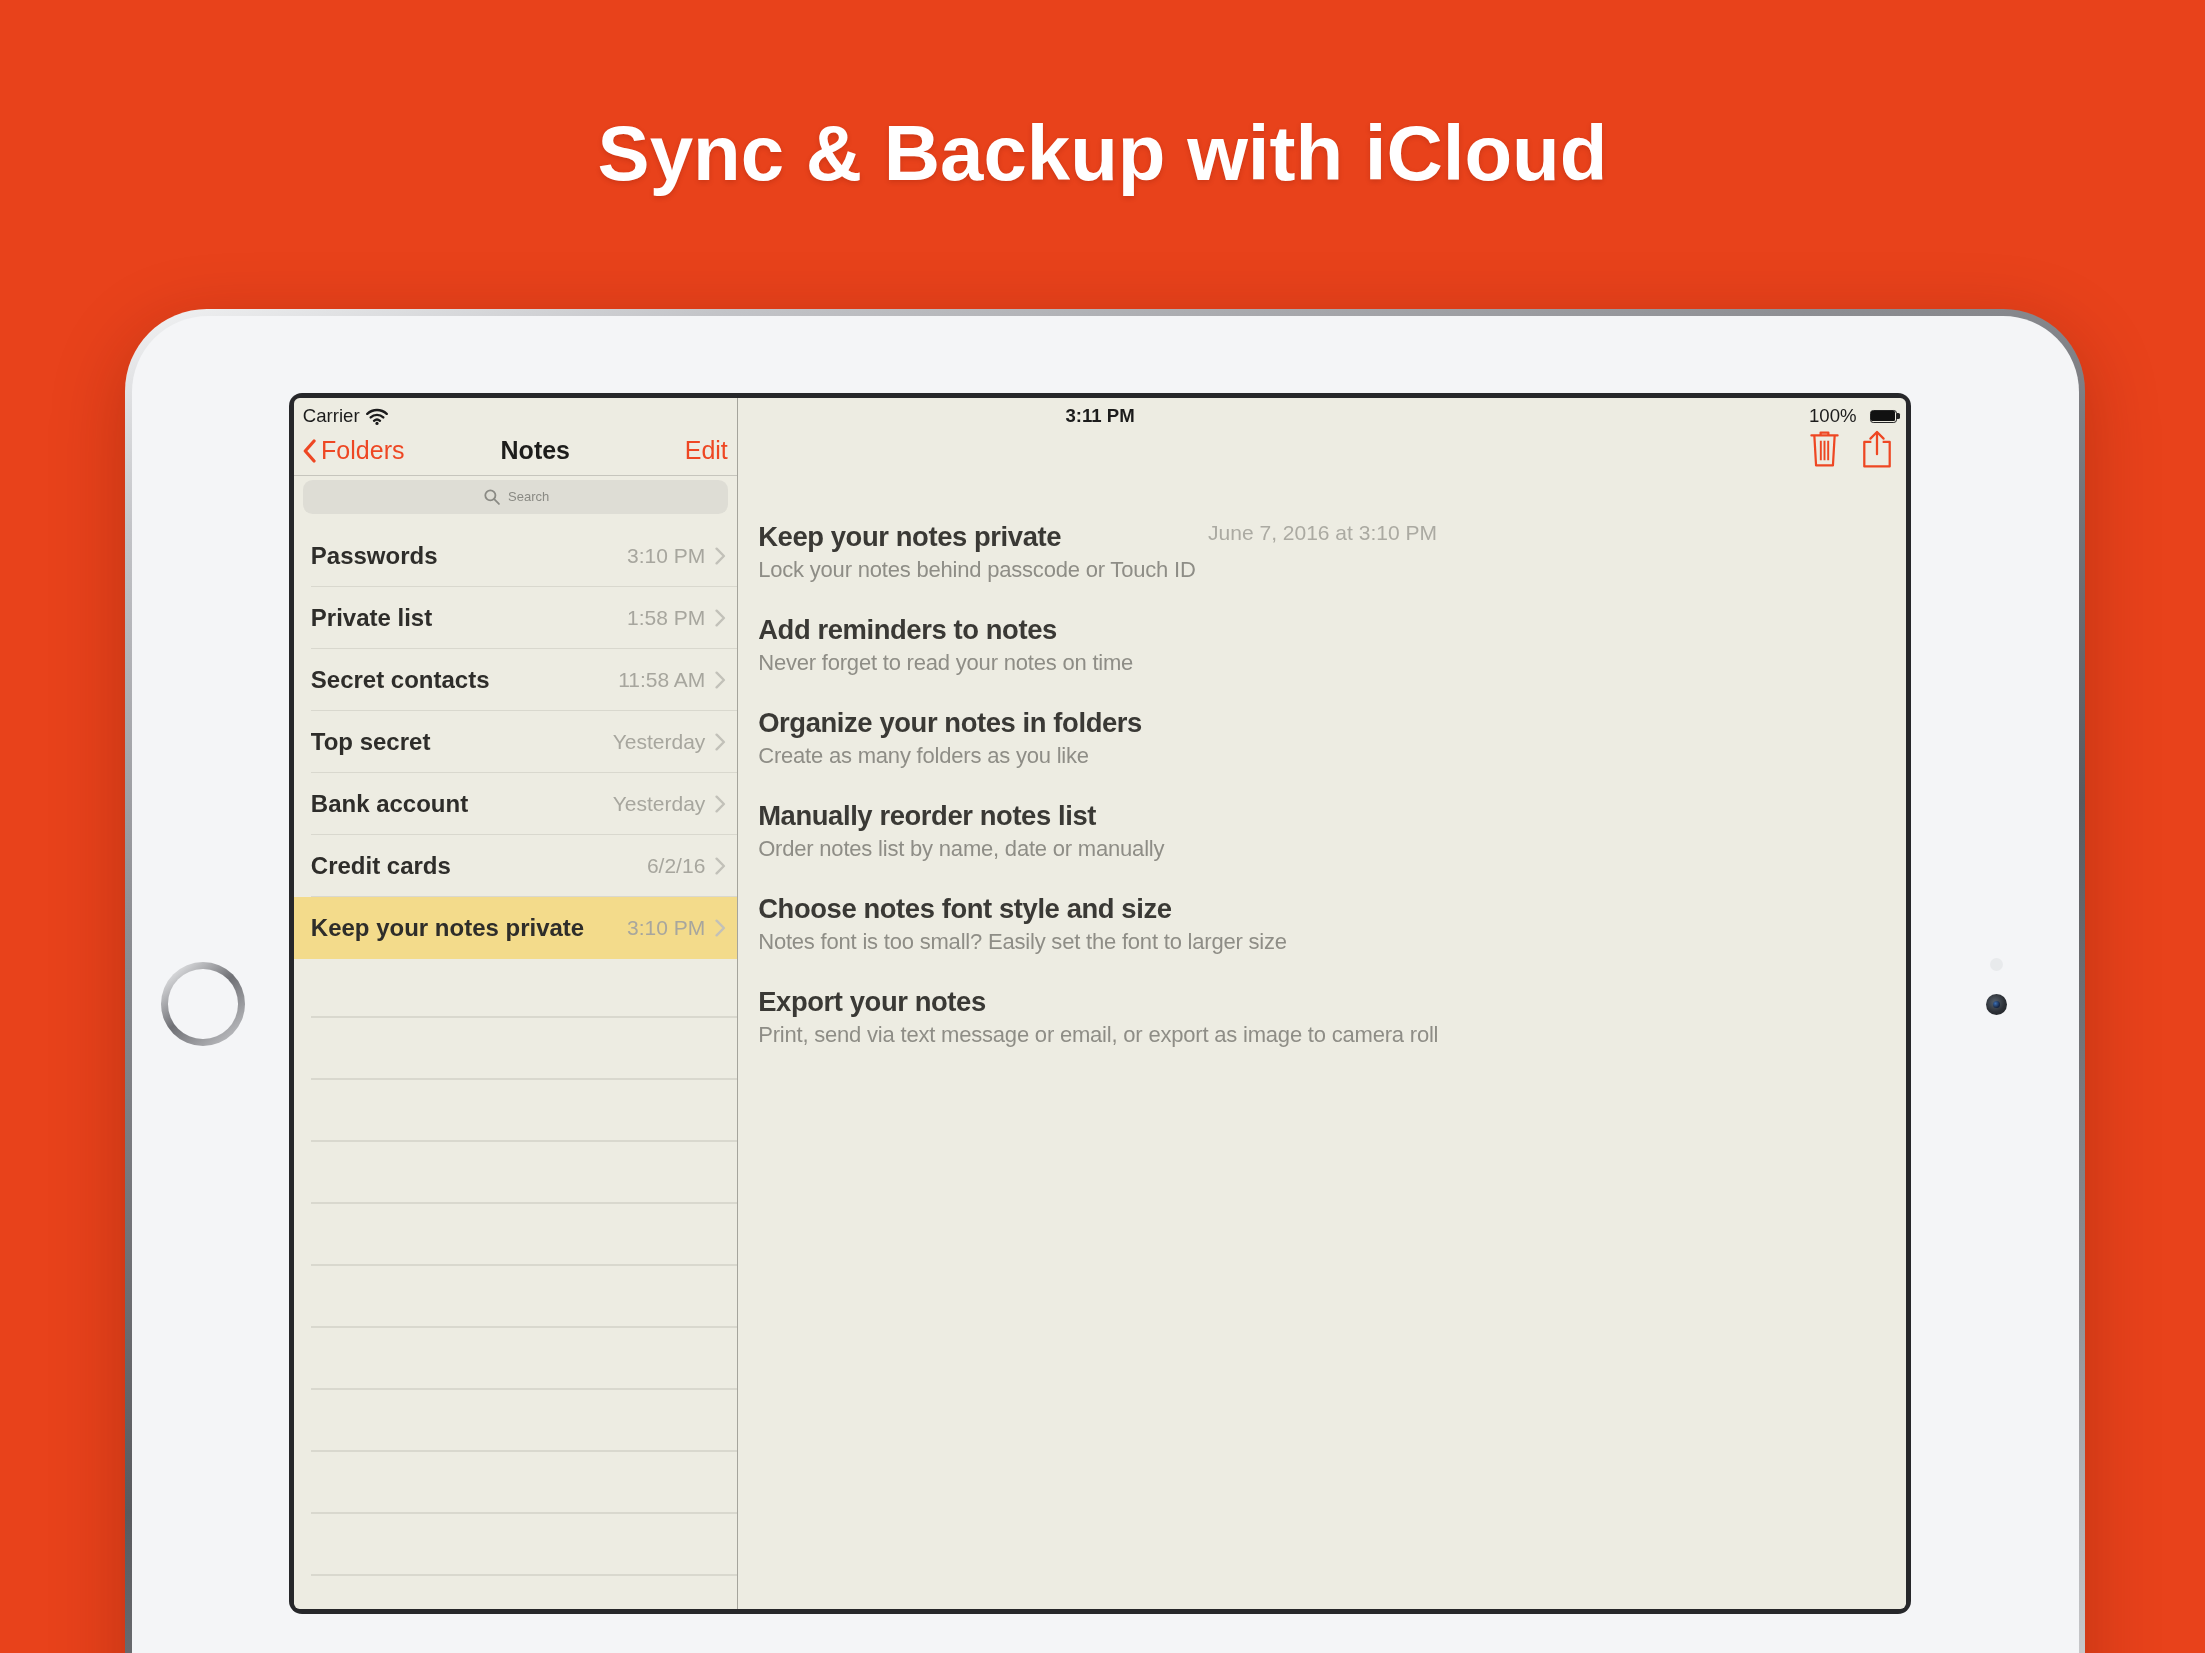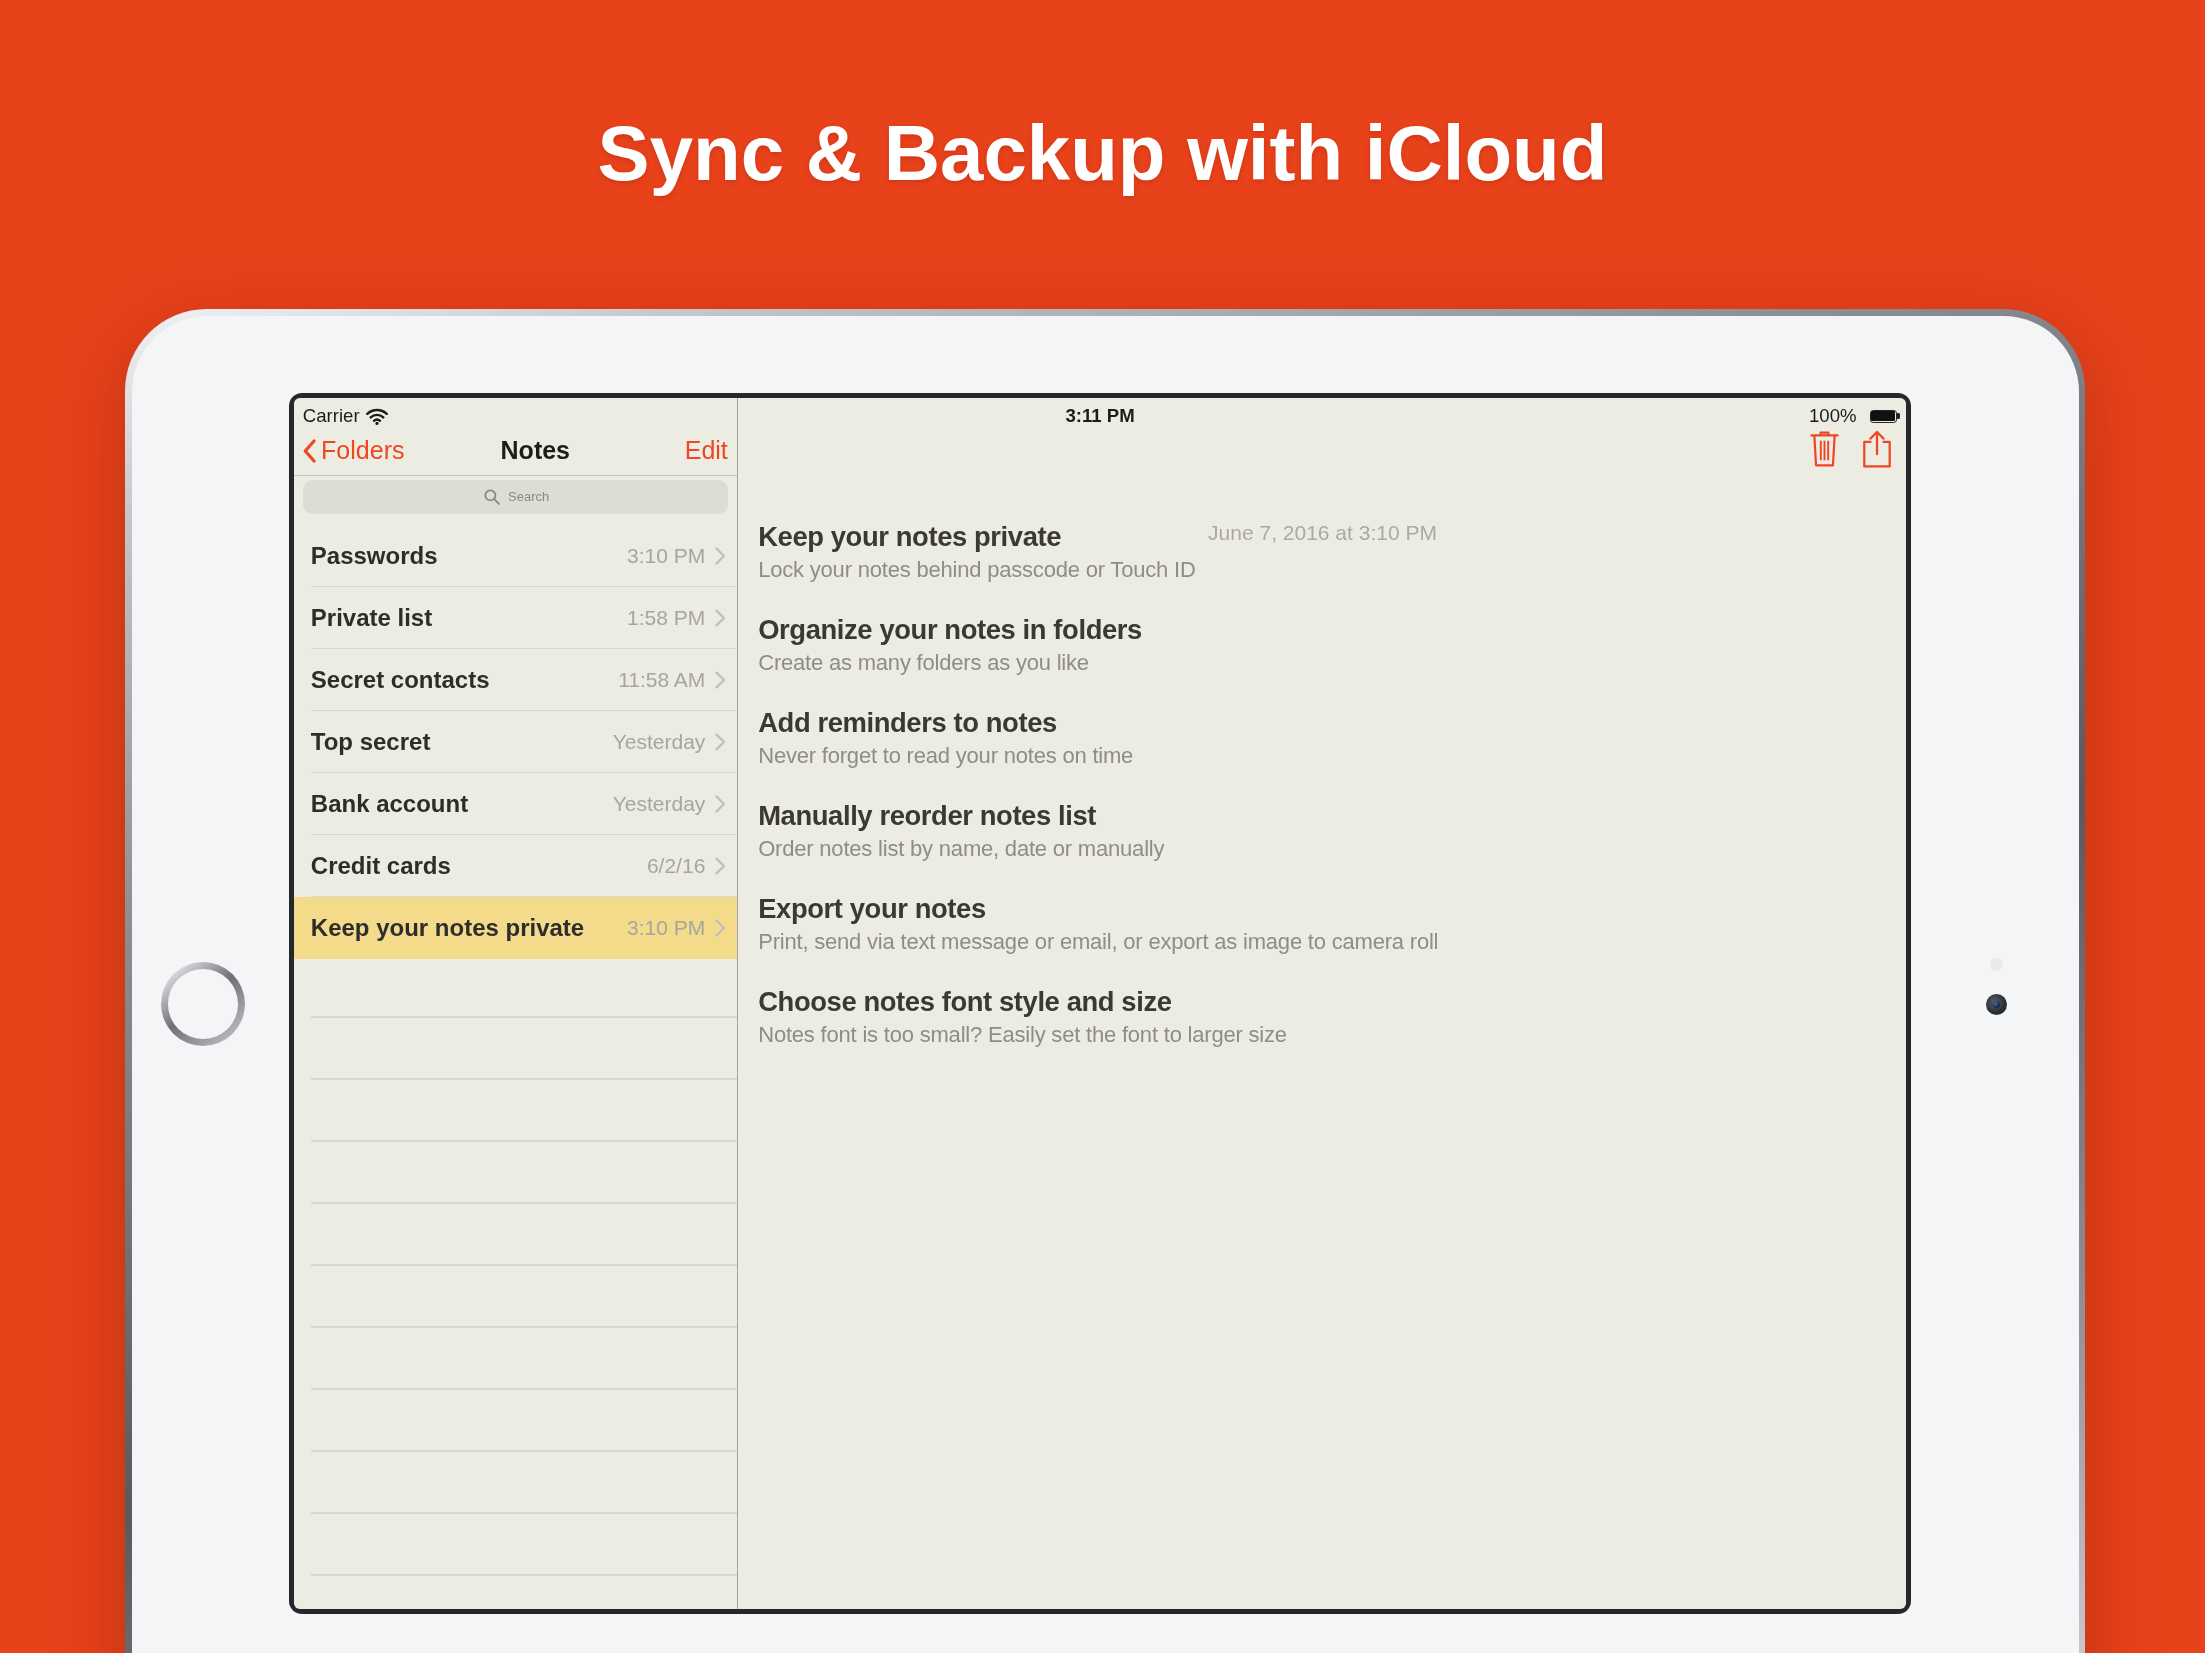--- a/index.html
+++ b/index.html
@@ -312,42 +312,42 @@
         <div class="editor-date">June 7, 2016 at 3:10 PM</div>
 
         <div class="sections">
 
             <div class="note-section">
               <div class="heading">Keep your notes private</div>
               <div class="body">Lock your notes behind passcode or Touch ID</div>
             </div>
 
             <div class="note-section">
+              <div class="heading">Add reminders to notes</div>
+              <div class="body">Never forget to read your notes on time</div>
+            </div>
+
+            <div class="note-section">
               <div class="heading">Organize your notes in folders</div>
               <div class="body">Create as many folders as you like</div>
             </div>
 
             <div class="note-section">
-              <div class="heading">Add reminders to notes</div>
-              <div class="body">Never forget to read your notes on time</div>
-            </div>
-
-            <div class="note-section">
               <div class="heading">Manually reorder notes list</div>
               <div class="body">Order notes list by name, date or manually</div>
             </div>
 
             <div class="note-section">
+              <div class="heading">Choose notes font style and size</div>
+              <div class="body">Notes font is too small? Easily set the font to larger size</div>
+            </div>
+
+            <div class="note-section">
               <div class="heading">Export your notes</div>
               <div class="body">Print, send via text message or email, or export as image to camera roll</div>
-            </div>
-
-            <div class="note-section">
-              <div class="heading">Choose notes font style and size</div>
-              <div class="body">Notes font is too small? Easily set the font to larger size</div>
             </div>
 
         </div>
 
       </div>
 
     </div>
   </div>
 </div>
 

